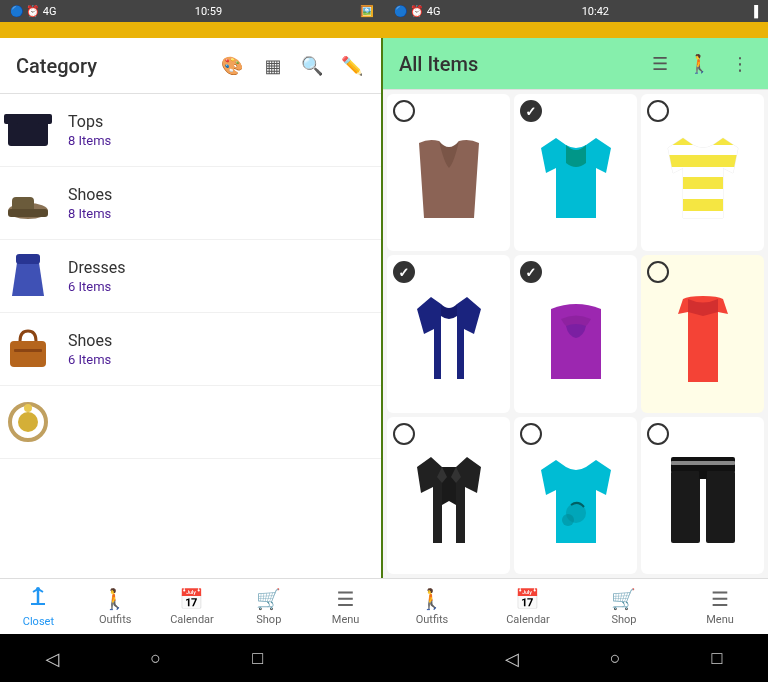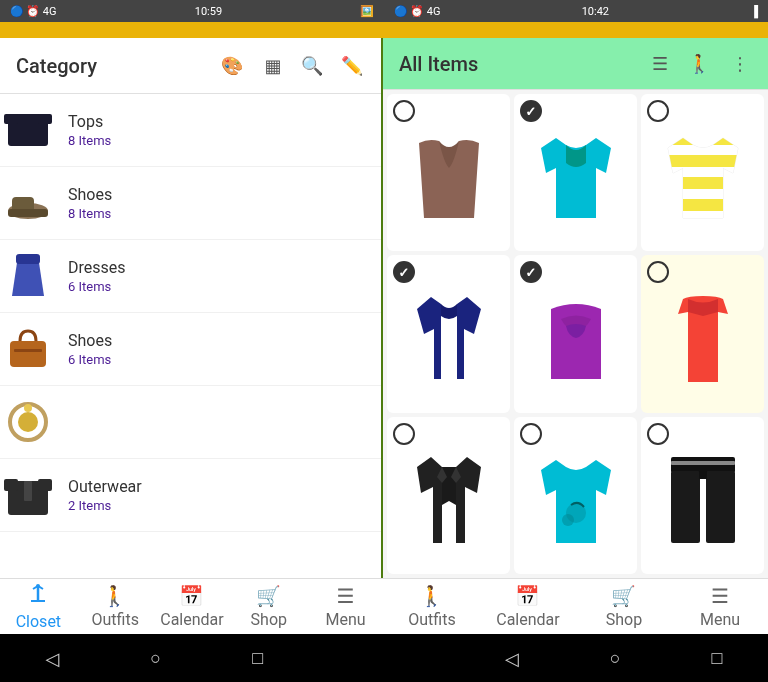--- a/index.html
+++ b/index.html
@@ -88,21 +88,21 @@
 
     
     .bottom-navs { display: flex; height: 56px; }
     .nav-bar { width: 384px; background: #fff; display: flex; align-items: center; border-top: 1px solid #ddd; }
     .nav-item {
       flex: 1; display: flex; flex-direction: column; align-items: center;
       justify-content: center; cursor: pointer; padding: 6px 0;
     }
     .nav-icon { font-size: 20px; color: #666; }
     .nav-icon.active { color: #2196F3; }
-    .nav-label { font-size: 16px; color: #666; margin-top: 2px; }
+    .nav-label { font-size: 11px; color: #666; margin-top: 2px; }
     .nav-label.active { color: #2196F3; }
 
     
     .android-nav {
       height: 48px; background: #000; display: flex; align-items: center; justify-content: space-around;
       width: 768px;
     }
     .android-nav-btn { color: white; font-size: 18px; cursor: pointer; opacity: 0.8; }
   </style>
 </head>
@@ -195,34 +195,20 @@
       <div class="category-item">
         <div class="category-thumb">
           <svg width="48" height="48" viewBox="0 0 48 48">
             <circle cx="24" cy="24" r="18" fill="none" stroke="#C0A060" stroke-width="4"></circle>
             <circle cx="24" cy="24" r="10" fill="#D4AF37"></circle>
             <circle cx="24" cy="10" r="4" fill="#E8C850"></circle>
           </svg>
         </div>
       </div>
 
-      <div class="category-item">
-        <div class="category-thumb">
-          <svg width="48" height="48" viewBox="0 0 48 48">
-            <rect x="4" y="10" width="40" height="34" rx="3" fill="#2c2c2c"></rect>
-            <rect x="0" y="8" width="14" height="12" rx="2" fill="#2c2c2c"></rect>
-            <rect x="34" y="8" width="14" height="12" rx="2" fill="#2c2c2c"></rect>
-            <rect x="20" y="10" width="8" height="20" rx="1" fill="#444"></rect>
-          </svg>
-        </div>
-        <div class="category-info">
-          <span class="category-name">Outerwear</span>
-          <span class="category-count">2 Items</span>
-        </div>
-      </div>
 
     </div>
   </div>
 
   <div class="right-panel">
     <div class="right-header">
       <span class="right-header-title">All Items</span>
       <div class="right-header-icons">
         <div class="header-icon">☰</div>
         <div class="header-icon">🚶</div>

